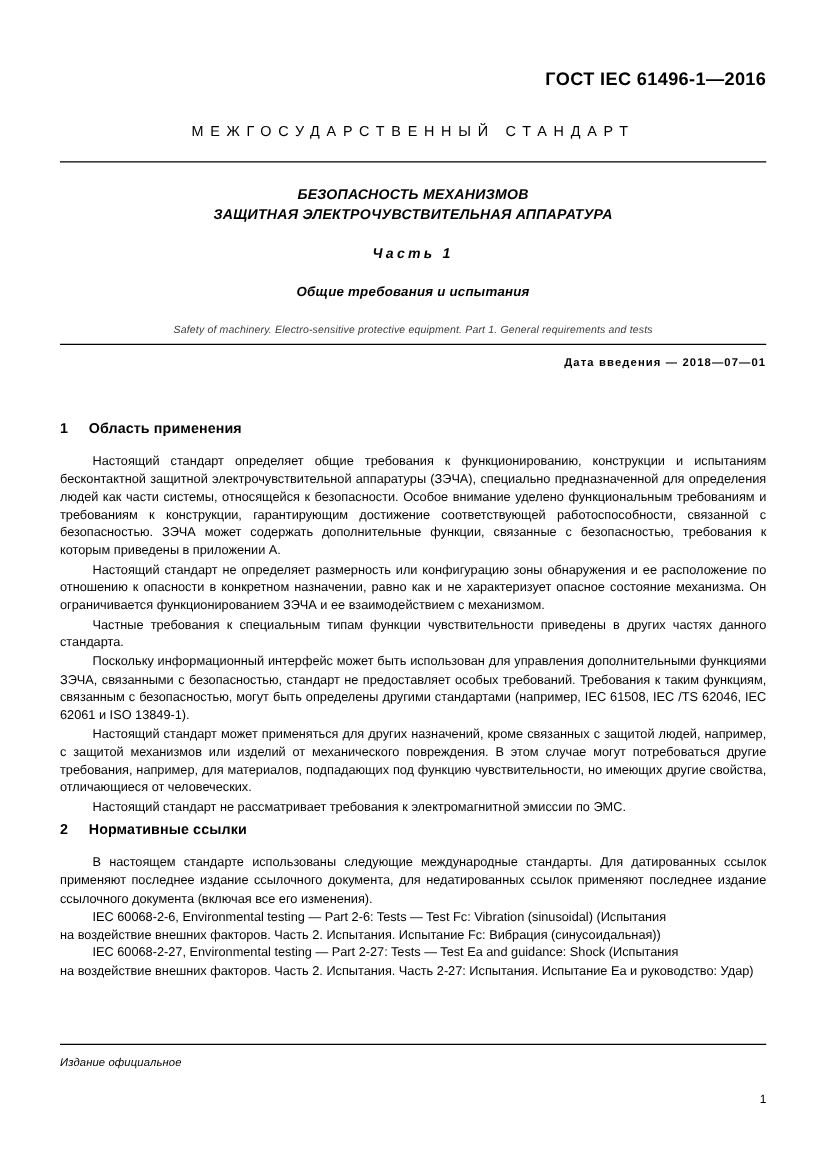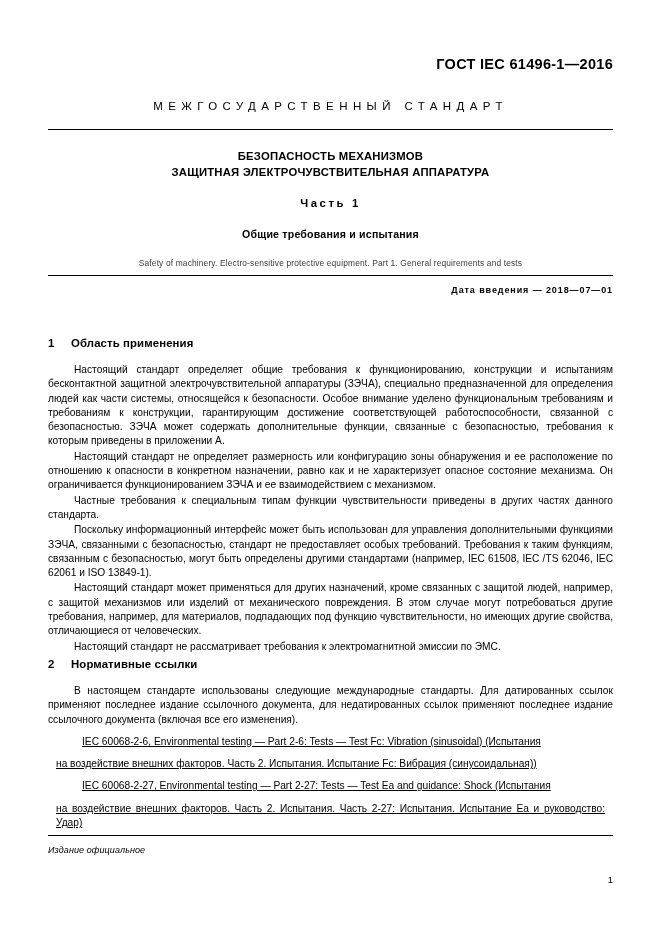--- a/index.html
+++ b/index.html
@@ -52,20 +52,21 @@
   .rule-top { top: 129px; }
   .rule-mid { top: 275px; }
   .rule-bottom { top: 835px; }
 
   .title-block {
     position: absolute;
     left: 48px;
     top: 148px;
     width: 565px;
     text-align: center;
+    font-style: italic;
   }
   .title-line {
     font-size: 11.3px;
     font-weight: bold;
     line-height: 16px;
     letter-spacing: 0.2px;
   }
   .part-line {
     margin-top: 17px;
     font-size: 11.3px;
@@ -118,26 +119,25 @@
     font-size: 10.2px;
     line-height: 14.3px;
     text-align: justify;
     text-indent: 26px;
     hyphens: manual;
   }
   .section-2 {
     margin-top: 26px;
   }
   .refs p {
-    margin: 8px;
+    margin: 0;
     font-size: 10.2px;
     line-height: 14.3px;
     text-align: justify;
     text-indent: 26px;
-    text-decoration: underline;
   }
   .refs p.cont {
     text-indent: 0;
   }
   .footer-left {
     position: absolute;
     left: 48px;
     top: 845px;
     font-size: 9px;
     font-style: italic;

